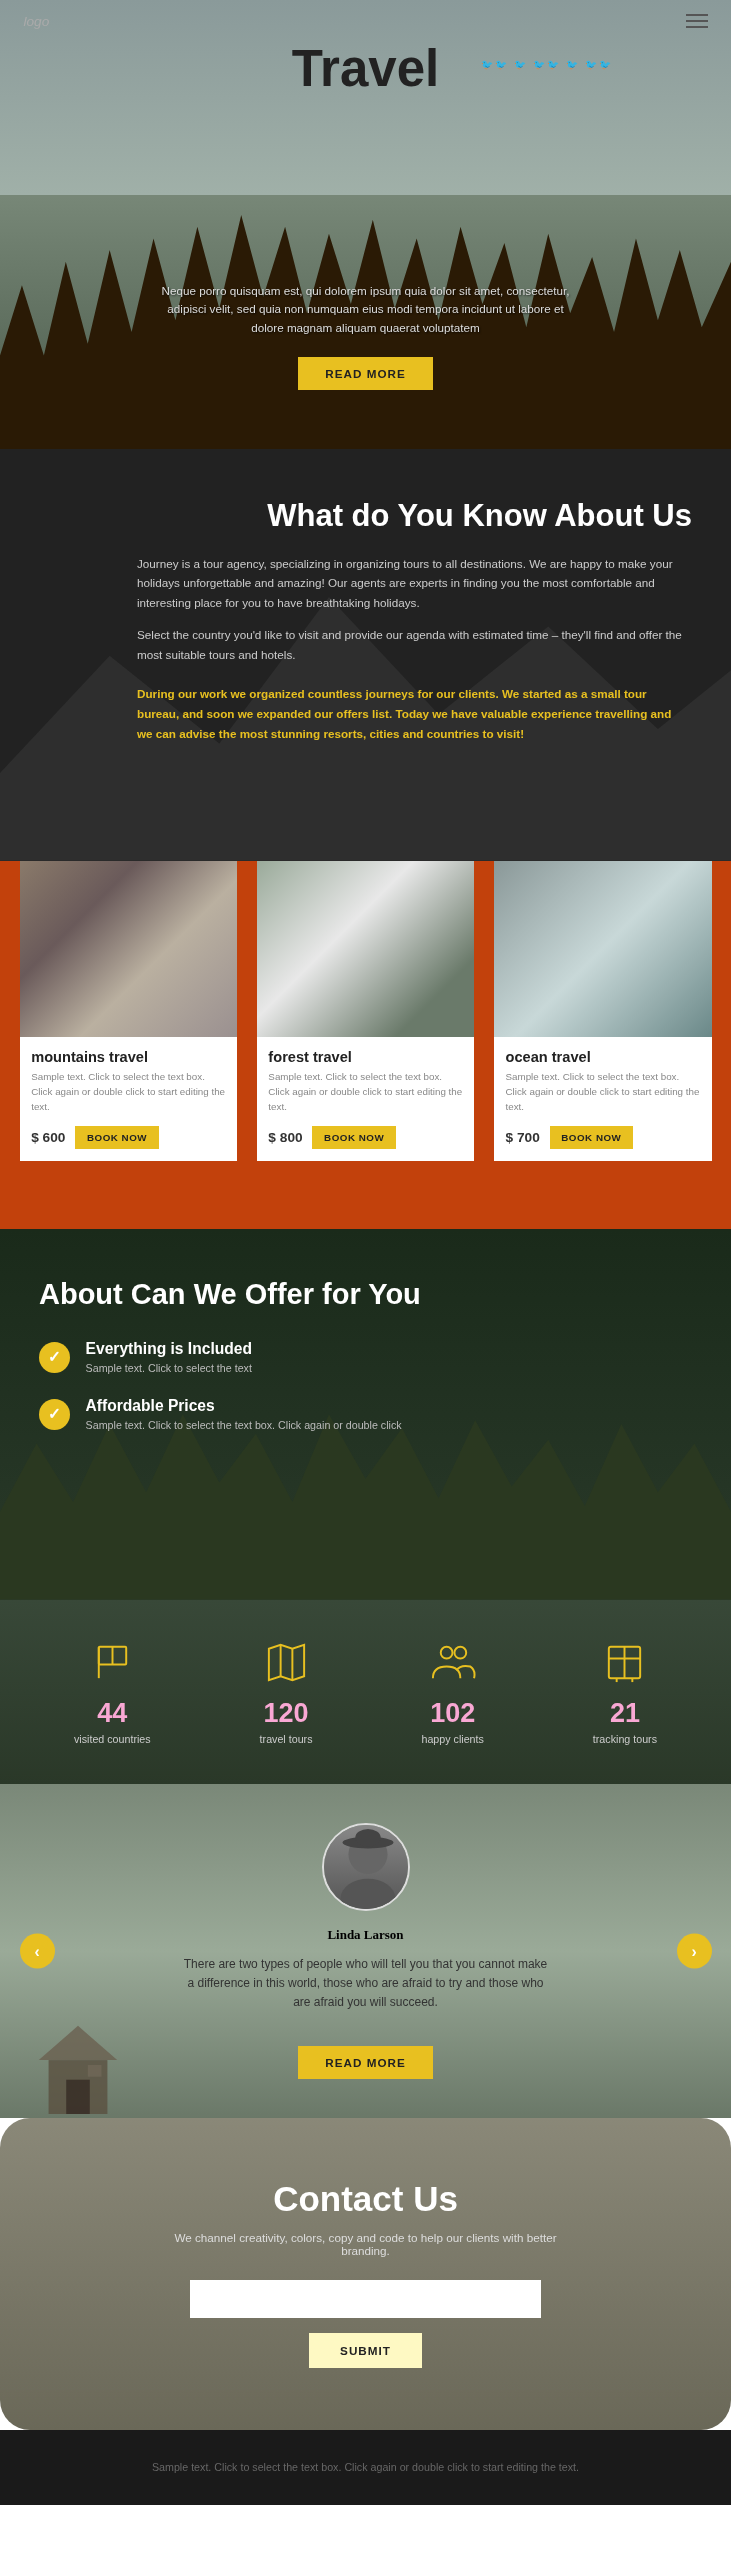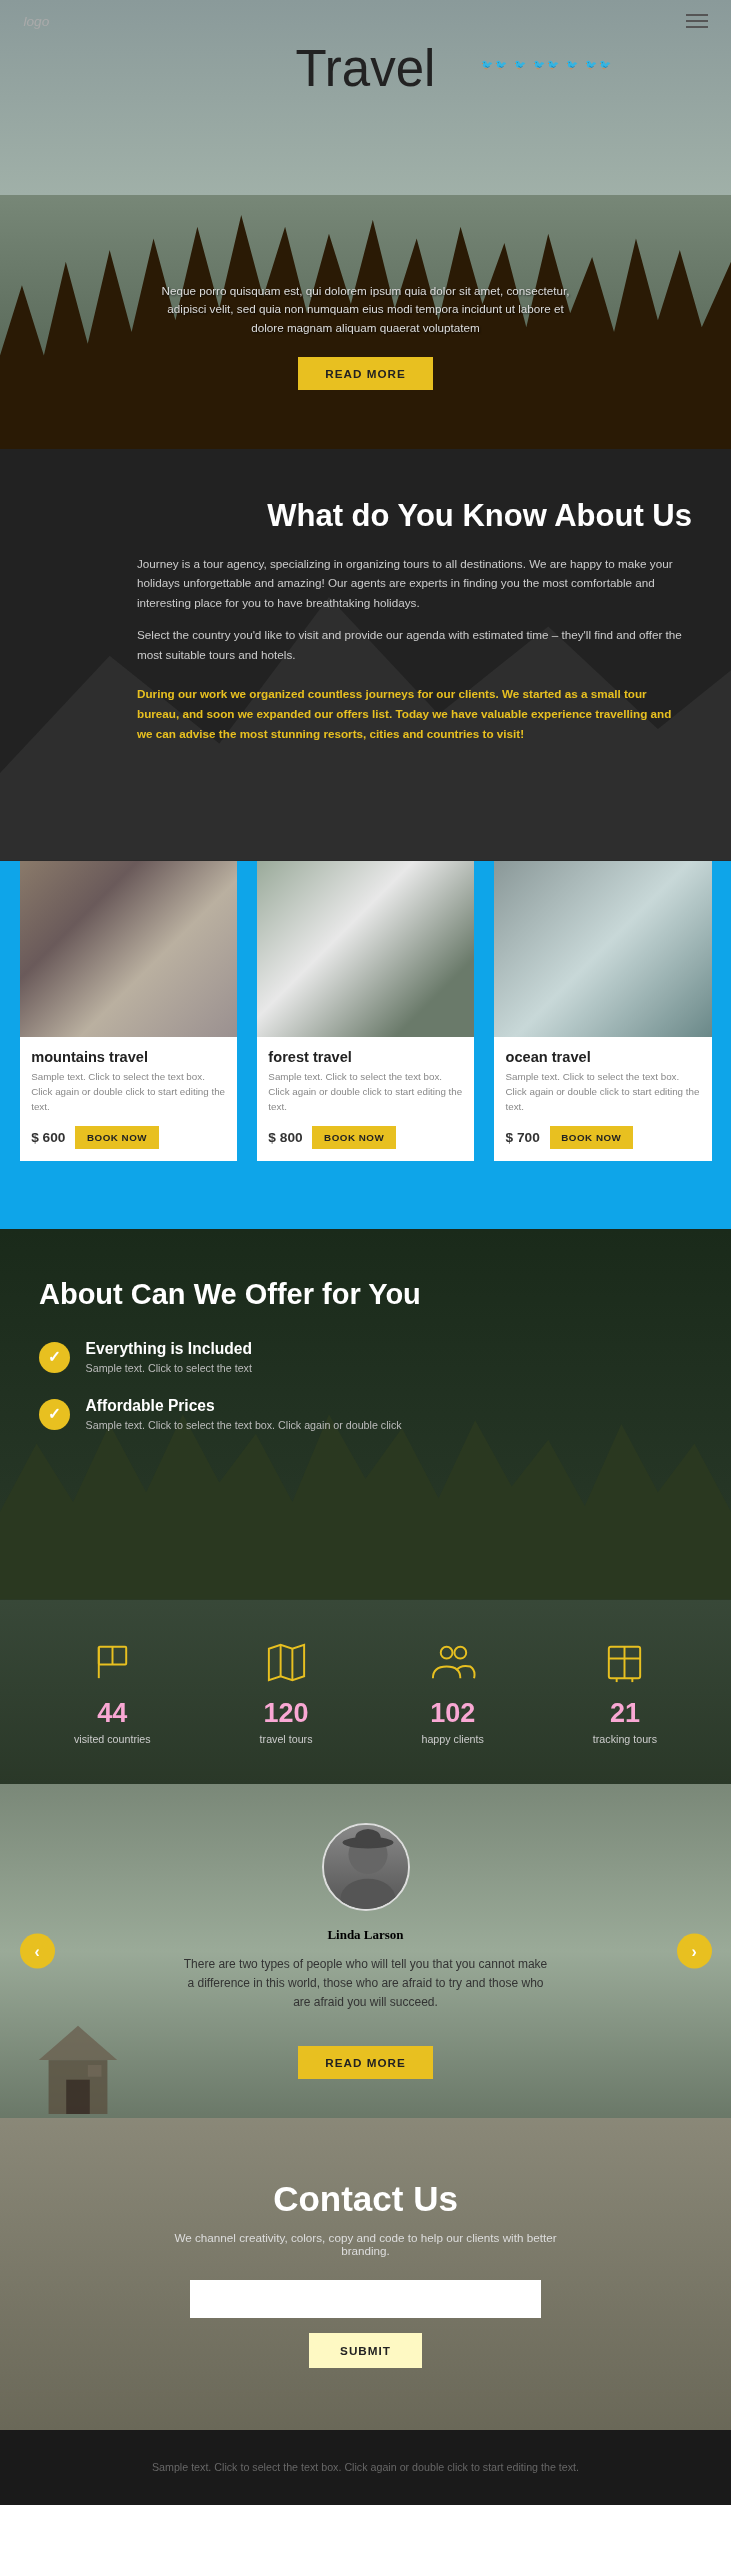--- a/index.html
+++ b/index.html
@@ -39,21 +39,21 @@
       background: linear-gradient(to bottom, #8a9a9a 0%, #a0b0a8 100%);
     }
     .hero-birds {
       position: absolute; top: 59px; right: 117px;
       font-size: 9.8px; color: #333; letter-spacing: 2px;
     }
     .hero-text-container {
       position: relative; z-index: 5; text-align: center; color: white;
     }
     .hero-title {
-      font-size: 51px; font-weight: 400; color: #222; 
+      font-size: 51px; font-weight: 700; color: #222; 
       position: absolute; top: 39px; left: 50%; transform: translateX(-50%); white-space: nowrap;
       z-index: 6;
     }
     .hero-subtitle {
       font-size: 19.5px; font-weight: 700; margin-bottom: 9.8px; color: #fff;
       text-shadow: 1px 1px 2.9px rgba(0,0,0,0.5);
     }
     .hero-desc {
       font-size: 11.7px; color: #ddd; max-width: 410px; line-height: 1.6;
       margin: 0 auto 19.5px; text-shadow: 1px 1px 2px rgba(0,0,0,0.7);
@@ -78,21 +78,21 @@
     .about-content { position: relative; z-index: 2; }
     .about-title { font-size: 31px; font-weight: 900; margin-bottom: 19.5px; text-align: right; }
     .about-text { font-size: 11.7px; line-height: 1.7; color: #ccc; max-width: 546px; margin-left: 98px; }
     .about-highlight {
       color: #e8c020; font-size: 11.7px; font-weight: 700; line-height: 1.7;
       margin-top: 19.5px; max-width: 546px; margin-left: 98px;
     }
 
     
     .tours-section {
-      background: #0ea5e9; padding: 0 19.5px 39px;
+      background: #c2410c; padding: 0 19.5px 39px;
     }
     .tours-grid {
       display: flex; gap: 19.5px; margin-bottom: 29px;
     }
     .tour-card { flex: 1; background: white; }
     .tour-img {
       width: 100%; height: 176px; overflow: hidden;
     }
     .tour-img-mountain {
       background: linear-gradient(135deg, #8a7a6a 0%, #6a5a5a 30%, #bab0a0 60%, #9a9090 100%);
@@ -195,21 +195,21 @@
       cursor: pointer; border: none; font-size: 15.6px; color: white; font-weight: 700;
       z-index: 3;
     }
     .nav-arrow.left { left: 19.5px; }
     .nav-arrow.right { right: 19.5px; }
 
     
     .contact-section {
       position: relative; min-height: 312px; overflow: hidden;
       display: flex; flex-direction: column; align-items: center;
-      justify-content: center; padding: 59px 39px;
+      justify-content: center; padding: 59px 39px; border-radius: 30px;
     }
     .contact-bg {
       position: absolute; inset: 0;
       background: linear-gradient(to bottom, #8a8878 0%, #6a6858 100%);
     }
     .contact-content { position: relative; z-index: 2; text-align: center; }
     .contact-title { font-size: 35px; font-weight: 900; color: white; margin-bottom: 11.7px; }
     .contact-desc { font-size: 11.7px; color: #ddd; margin-bottom: 23.4px; max-width: 390px; }
     .contact-input {
       width: 351px; padding: 11.7px 15.6px; border: none; outline: none;

